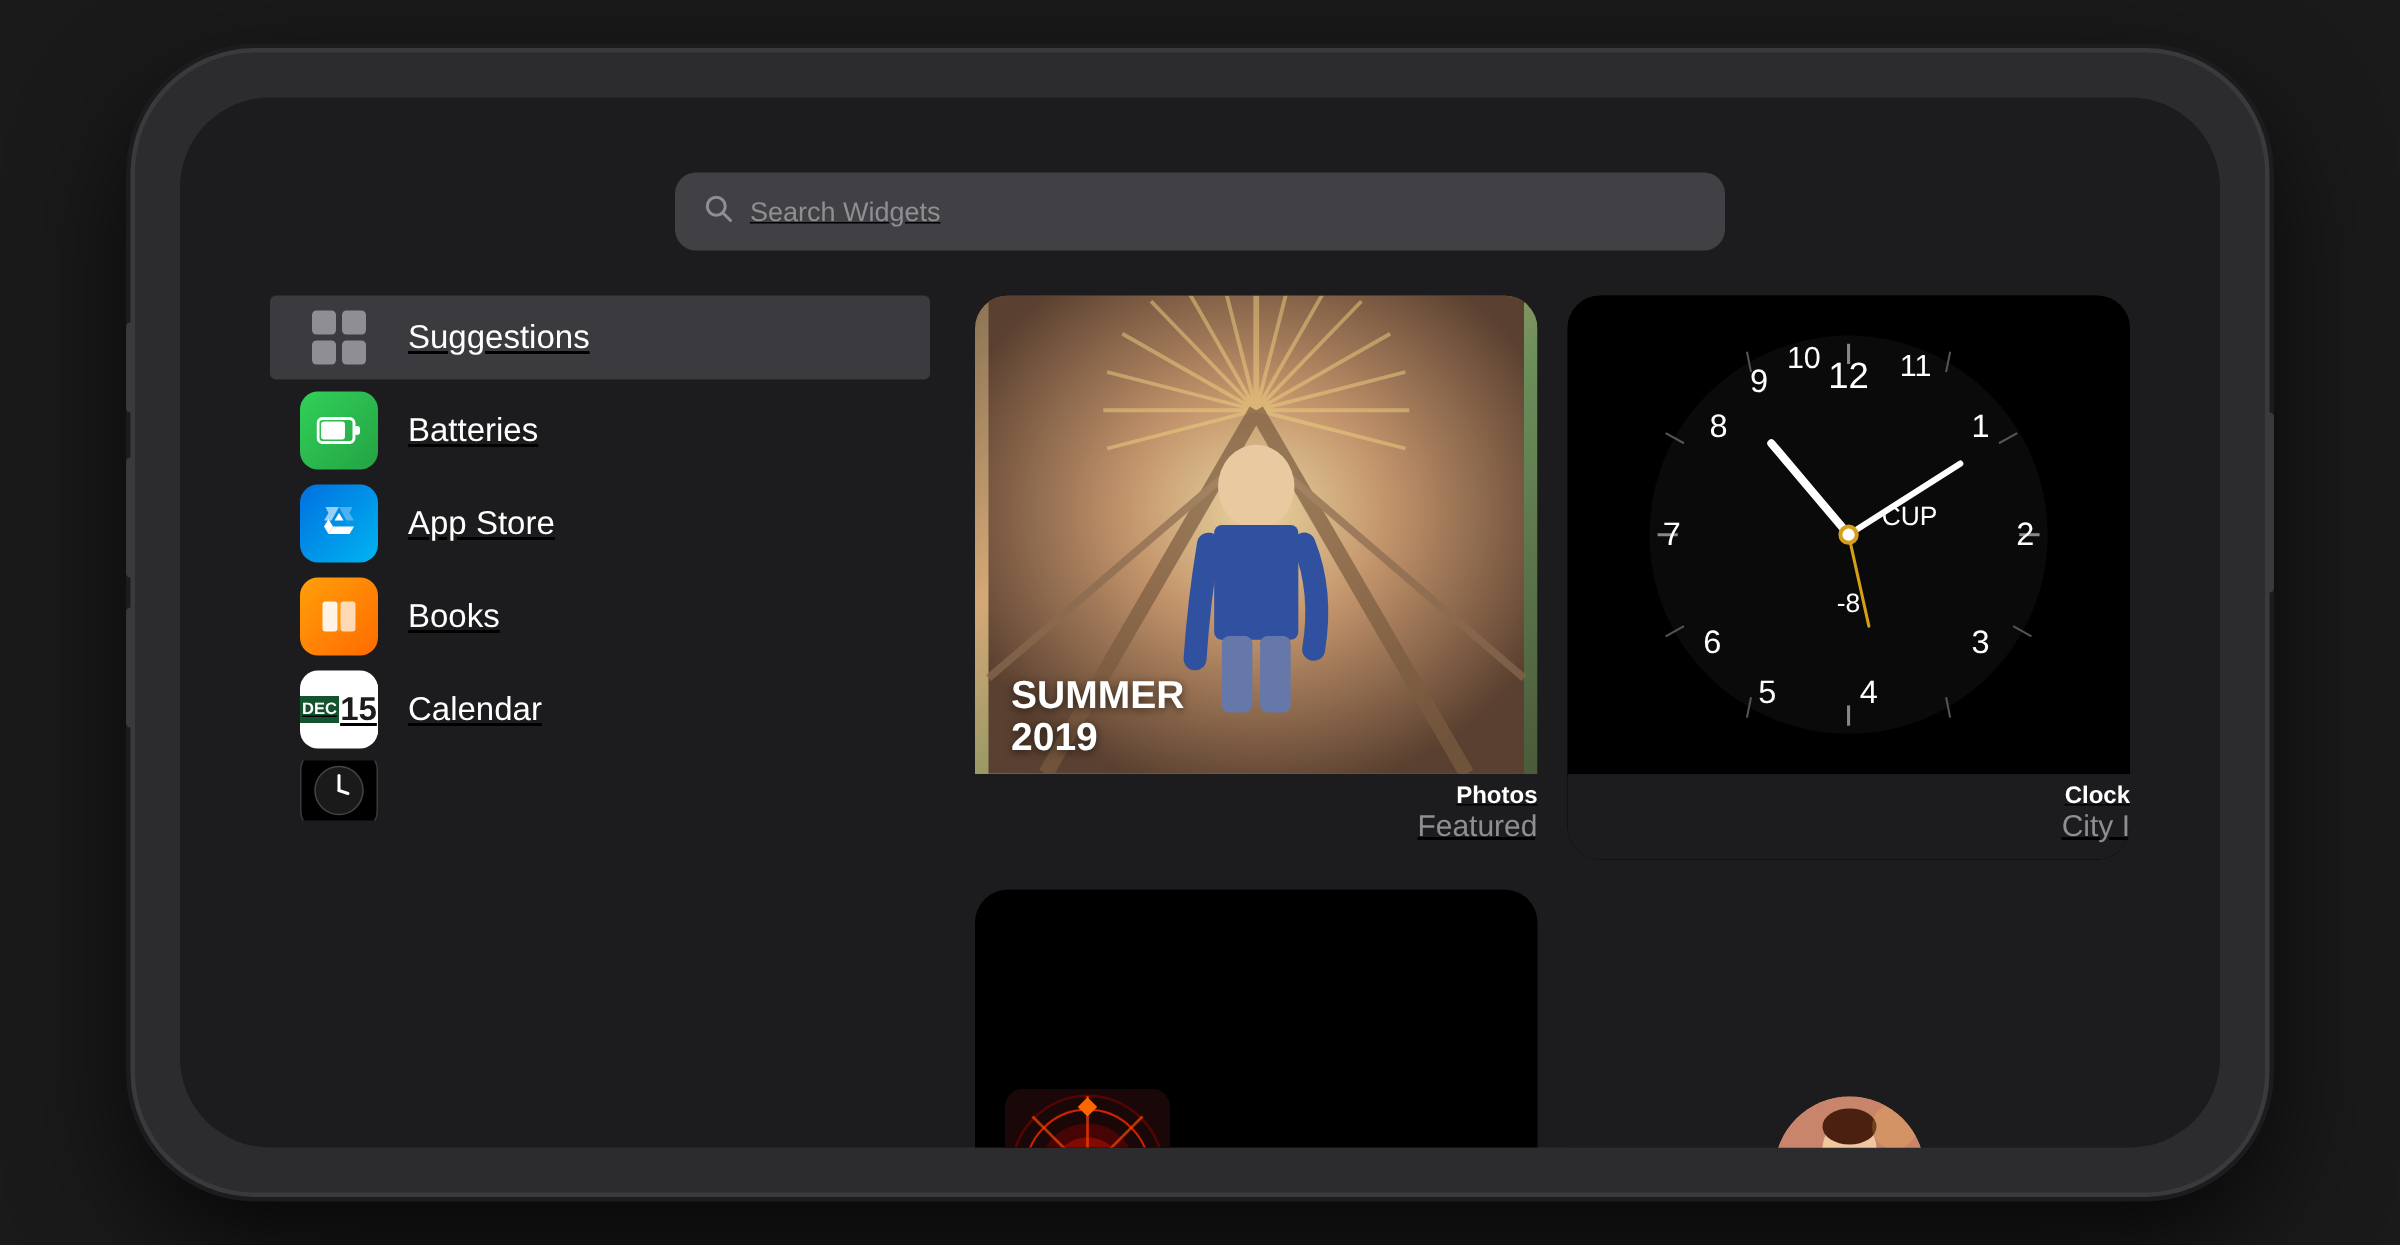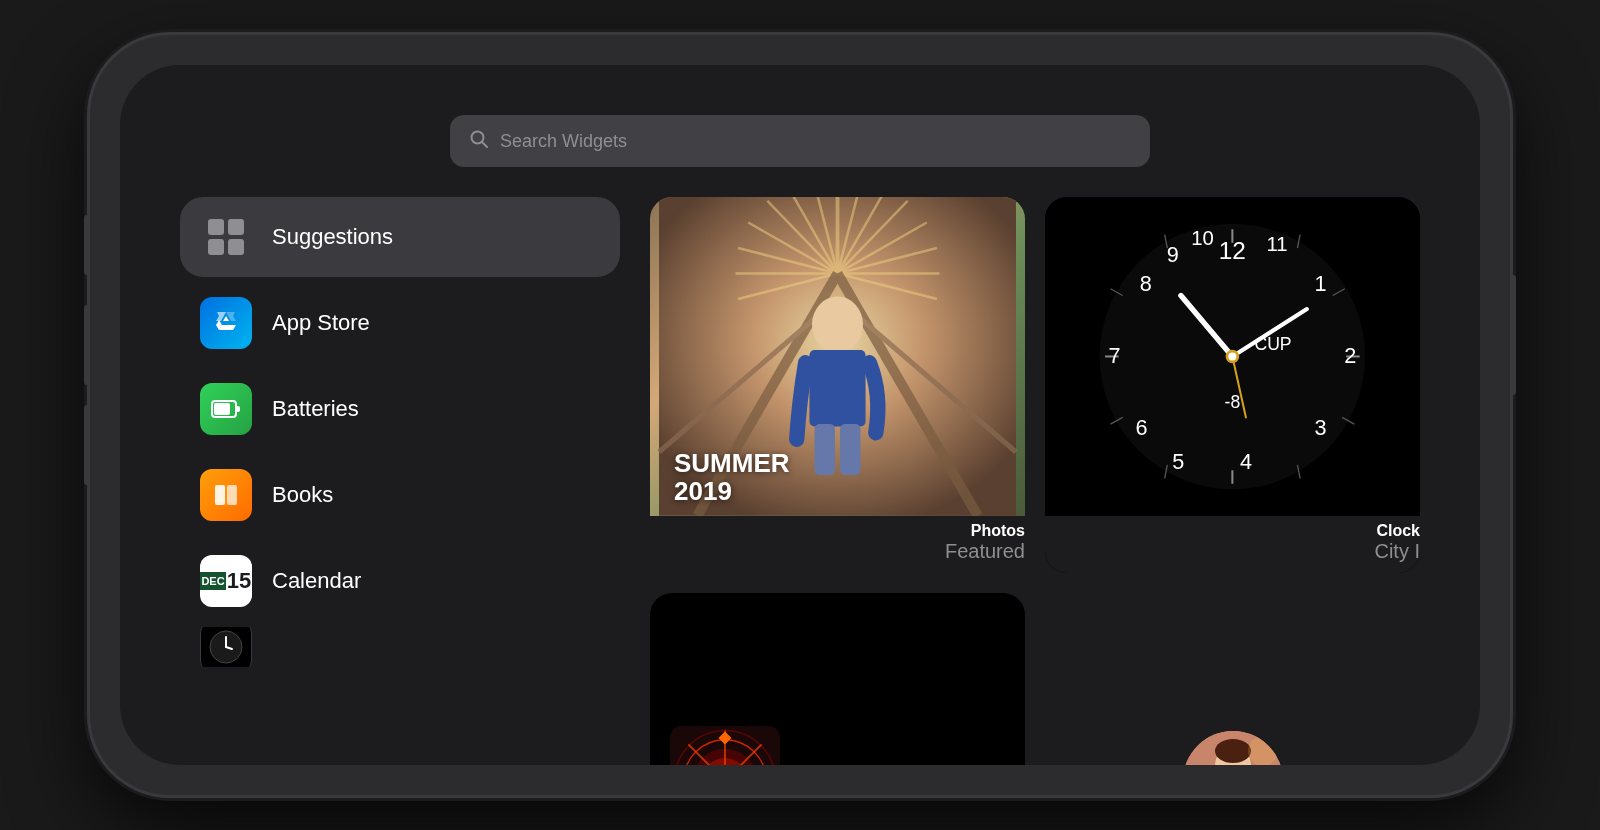--- a/index.html
+++ b/index.html
@@ -19,20 +19,21 @@
       background: #2c2c2e;
       border-radius: 80px;
       position: relative;
       box-shadow:
         0 0 0 3px #3a3a3c,
         0 0 0 6px #1c1c1e,
         0 30px 80px rgba(0,0,0,0.8);
       display: flex;
       align-items: center;
       justify-content: center;
+      text-decoration: underline;
     }
 
     
     .btn-left-top {
       position: absolute;
       left: -6px;
       top: 180px;
       width: 5px;
       height: 60px;
       background: #3a3a3c;
@@ -131,22 +132,22 @@
       flex-shrink: 0;
       display: flex;
       flex-direction: column;
       gap: 6px;
     }
 
     .sidebar-item {
       display: flex;
       align-items: center;
       gap: 20px;
-      padding: 14px 20px;
-      border-radius: 23px;
+      padding: 2px 20px;
+      border-radius: 4px;
       cursor: pointer;
     }
 
     .sidebar-item.active {
       background: rgba(80,80,85,0.6);
     }
 
     .sidebar-icon {
       width: 52px;
       height: 52px;
@@ -410,41 +411,41 @@
               <div></div>
                 <div></div>
                 <div></div>
                 <div></div>
             </div>
           </div>
           <span class="sidebar-label">Suggestions</span>
         </div>
 
         <div class="sidebar-item">
+          <div class="sidebar-icon icon-batteries">
+            <svg width="30" height="22" viewBox="0 0 30 22" fill="none">
+              <rect x="1" y="3" width="24" height="16" rx="3" stroke="white" stroke-width="2"></rect>
+              <rect x="3" y="5" width="16" height="12" rx="2" fill="white"></rect>
+              <rect x="25" y="8" width="4" height="6" rx="2" fill="white"></rect>
+            </svg>
+          </div>
+          <span class="sidebar-label">Batteries</span>
+        </div>
+
+        <div class="sidebar-item">
           <div class="sidebar-icon icon-appstore">
             <svg width="30" height="30" viewBox="0 0 30 30" fill="none">
               <path d="M15 4L20 13H25L22 8L24 4H15Z" fill="white" opacity="0.3"></path>
               <path d="M8 22L5 17L8 12L11 17L8 22Z" fill="white"></path>
               <path d="M22 22H8L11 17H25L22 22Z" fill="white"></path>
               <path d="M15 4L10 13H5L8 8L6 4H15Z" fill="white" opacity="0.6"></path>
               <path d="M12 13L15 8L18 13H12Z" fill="white"></path>
             </svg>
           </div>
           <span class="sidebar-label">App Store</span>
-        </div>
-
-        <div class="sidebar-item">
-          <div class="sidebar-icon icon-batteries">
-            <svg width="30" height="22" viewBox="0 0 30 22" fill="none">
-              <rect x="1" y="3" width="24" height="16" rx="3" stroke="white" stroke-width="2"></rect>
-              <rect x="3" y="5" width="16" height="12" rx="2" fill="white"></rect>
-              <rect x="25" y="8" width="4" height="6" rx="2" fill="white"></rect>
-            </svg>
-          </div>
-          <span class="sidebar-label">Batteries</span>
         </div>
 
         <div class="sidebar-item">
           <div class="sidebar-icon icon-books">
             <svg width="28" height="28" viewBox="0 0 28 28" fill="none">
               <rect x="3" y="4" width="10" height="20" rx="2" fill="white" opacity="0.9"></rect>
               <rect x="15" y="4" width="10" height="20" rx="2" fill="white" opacity="0.7"></rect>
               <line x1="14" y1="4" x2="14" y2="24" stroke="#ff9f0a" stroke-width="1"></line>
             </svg>
           </div>

